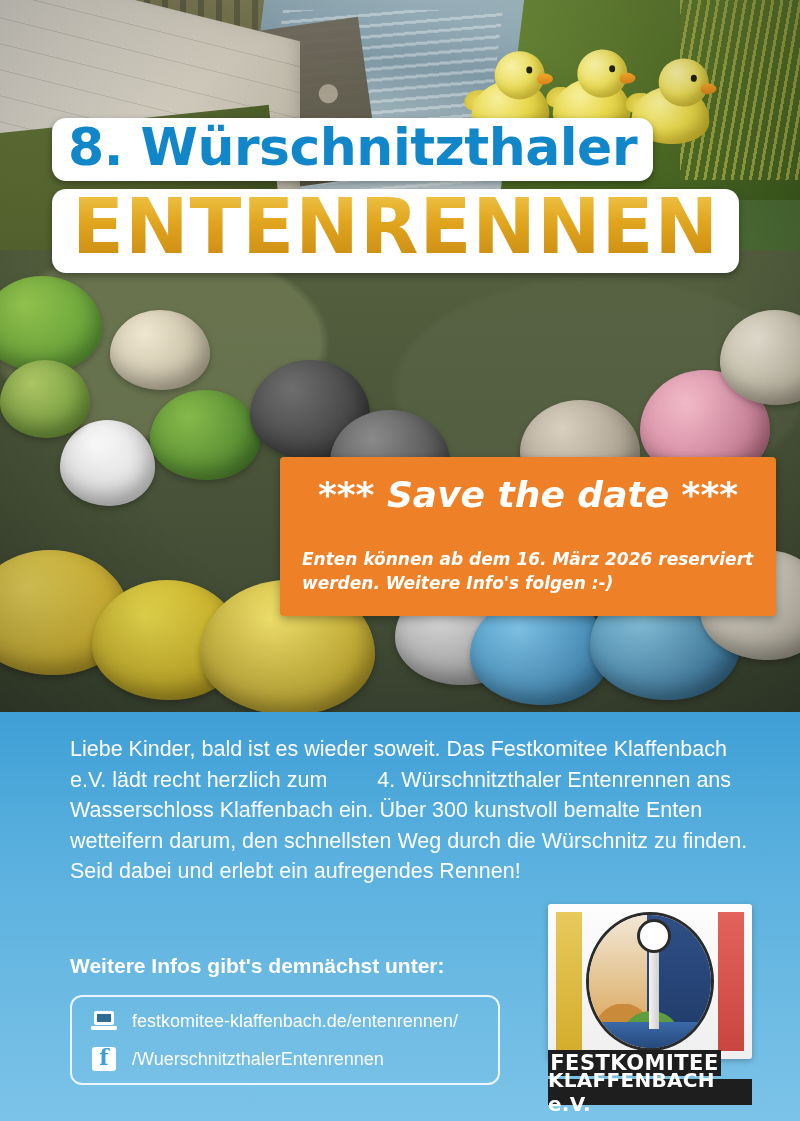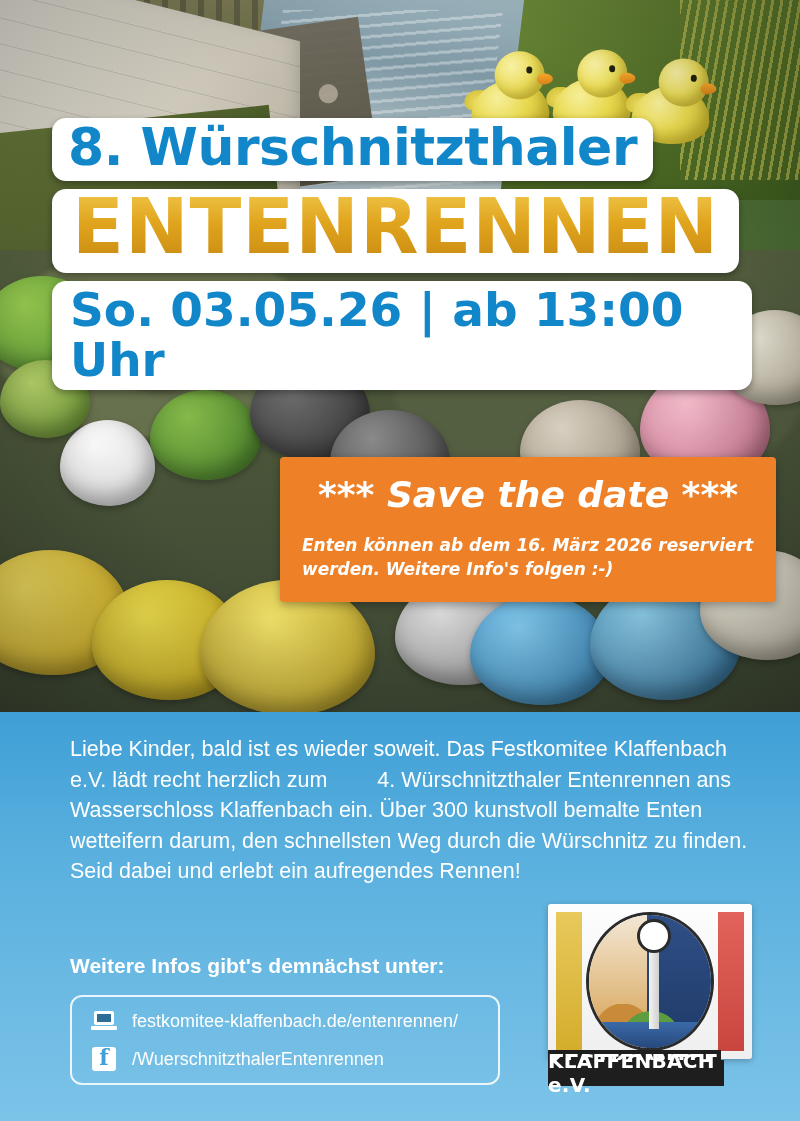--- a/index.html
+++ b/index.html
@@ -240,21 +240,21 @@
     text-align: center;
     line-height: 1.1;
     font-family: "DejaVu Sans", sans-serif;
   }
   .osub {
     color:#ffffff;
     font-size: 17px;
     font-weight: bold;
     font-style: italic;
     line-height: 1.45;
-    margin-top: 18px;
+    margin-top: 32px;
     font-family: "DejaVu Sans", sans-serif;
   }
 
   
   .blue-panel {
     position: absolute;
     left: 0; top: 712px;
     width: 800px;
     height: 409px;
     background: linear-gradient(180deg,#3f9fd6 0%, #59b0de 35%, #7cc3e8 100%);
@@ -406,21 +406,21 @@
     position:absolute; left: 0; top: 146px; width: 173px; height: 26px;
     background:#1e1e1e;
     color:#ffffff;
     font-weight:bold;
     font-size: 21px;
     letter-spacing: .5px;
     display:flex; align-items:center; justify-content:center;
     font-family:"DejaVu Sans", sans-serif;
   }
   .logo-band2 {
-    position:absolute; left: 0; top: 156px; width: 176px; height: 26px;
+    position:absolute; left: 0; top: 175px; width: 204px; height: 26px;
     background:#1e1e1e;
     color:#ffffff;
     font-weight:bold;
     font-size: 20px;
     letter-spacing: .3px;
     display:flex; align-items:center; justify-content:center;
     font-family:"DejaVu Sans", sans-serif;
   }
 </style>
 </head>
@@ -489,23 +489,20 @@
 
   <div class="headline-wrap">
     <div class="hl-line">
       <div class="hl1">8. Würschnitzthaler</div>
     </div>
     <div style="height:2px"></div>
     <div class="hl2-box">
       <div class="hl2">ENTENRENNEN</div>
     </div>
     <div style="height:2px"></div>
-    <div class="hl3-box">
-      <div class="hl3">So. 03.05.26 | ab 13:00 Uhr</div>
-    </div>
     <div style="height:2px"></div>
   </div>
 
   <div class="orange-box">
     <div class="otitle">*** Save the date ***</div>
     <div class="osub">Enten können ab dem 16. März 2026 reserviert werden. Weitere Info's folgen :-)</div>
   </div>
 
   <div class="blue-panel">
 

